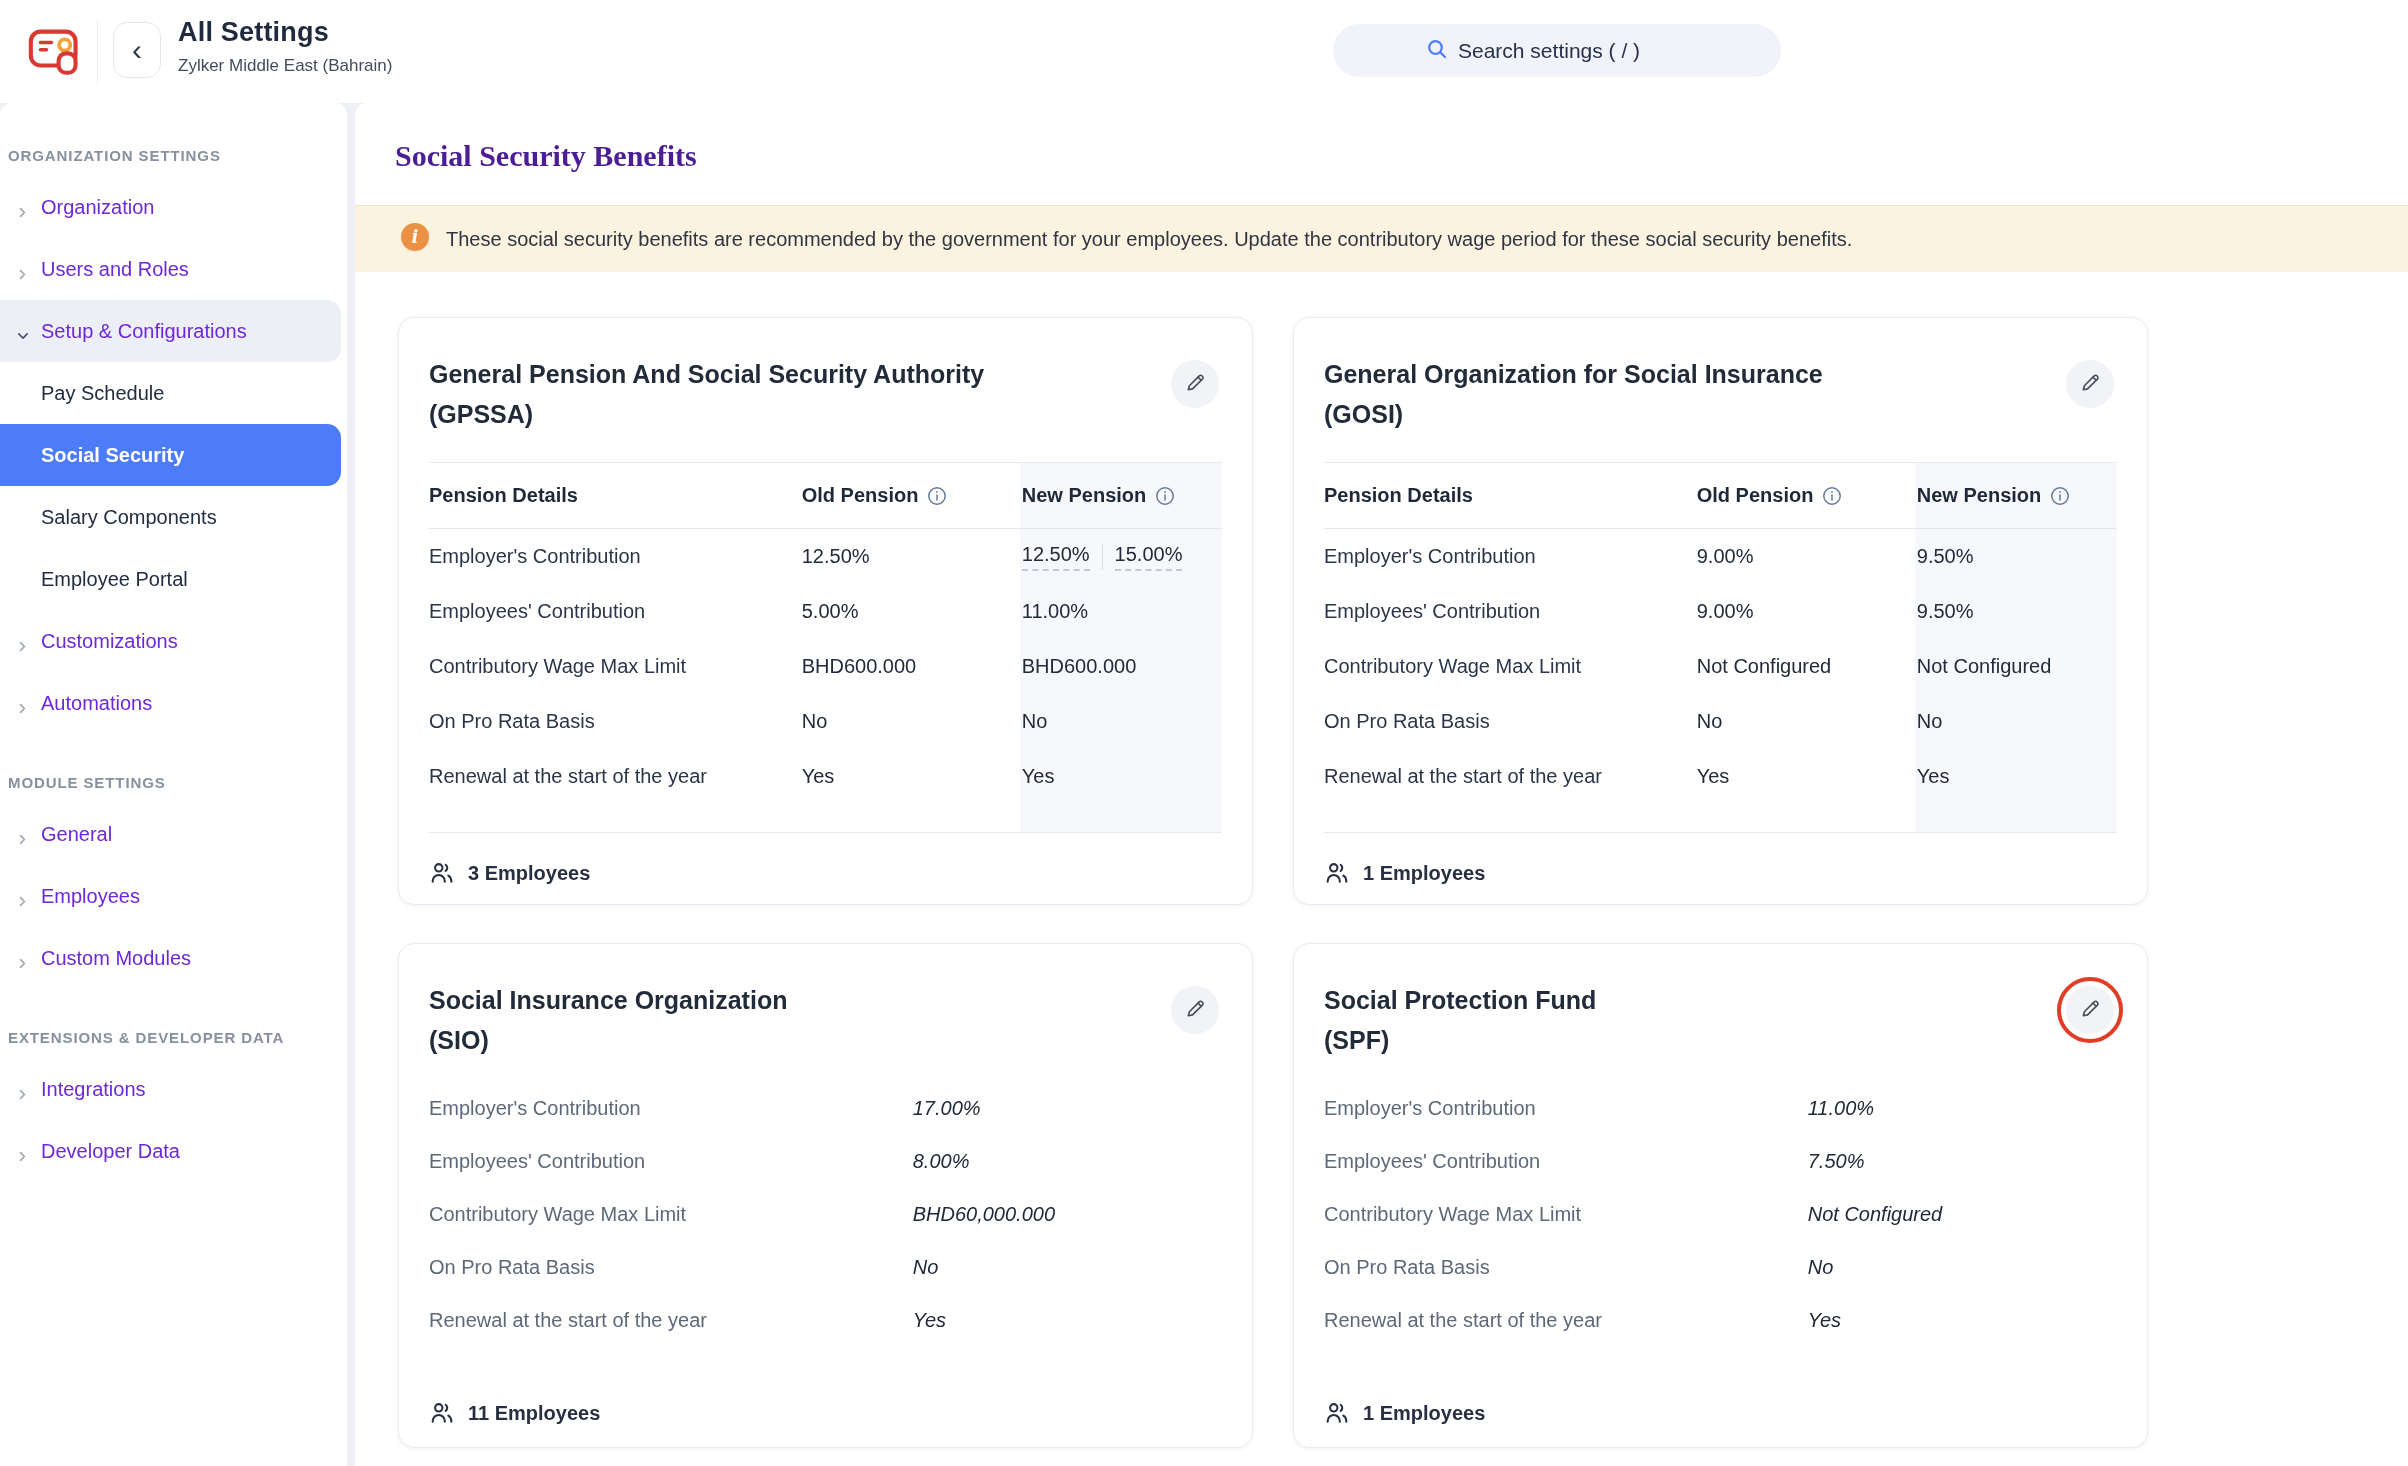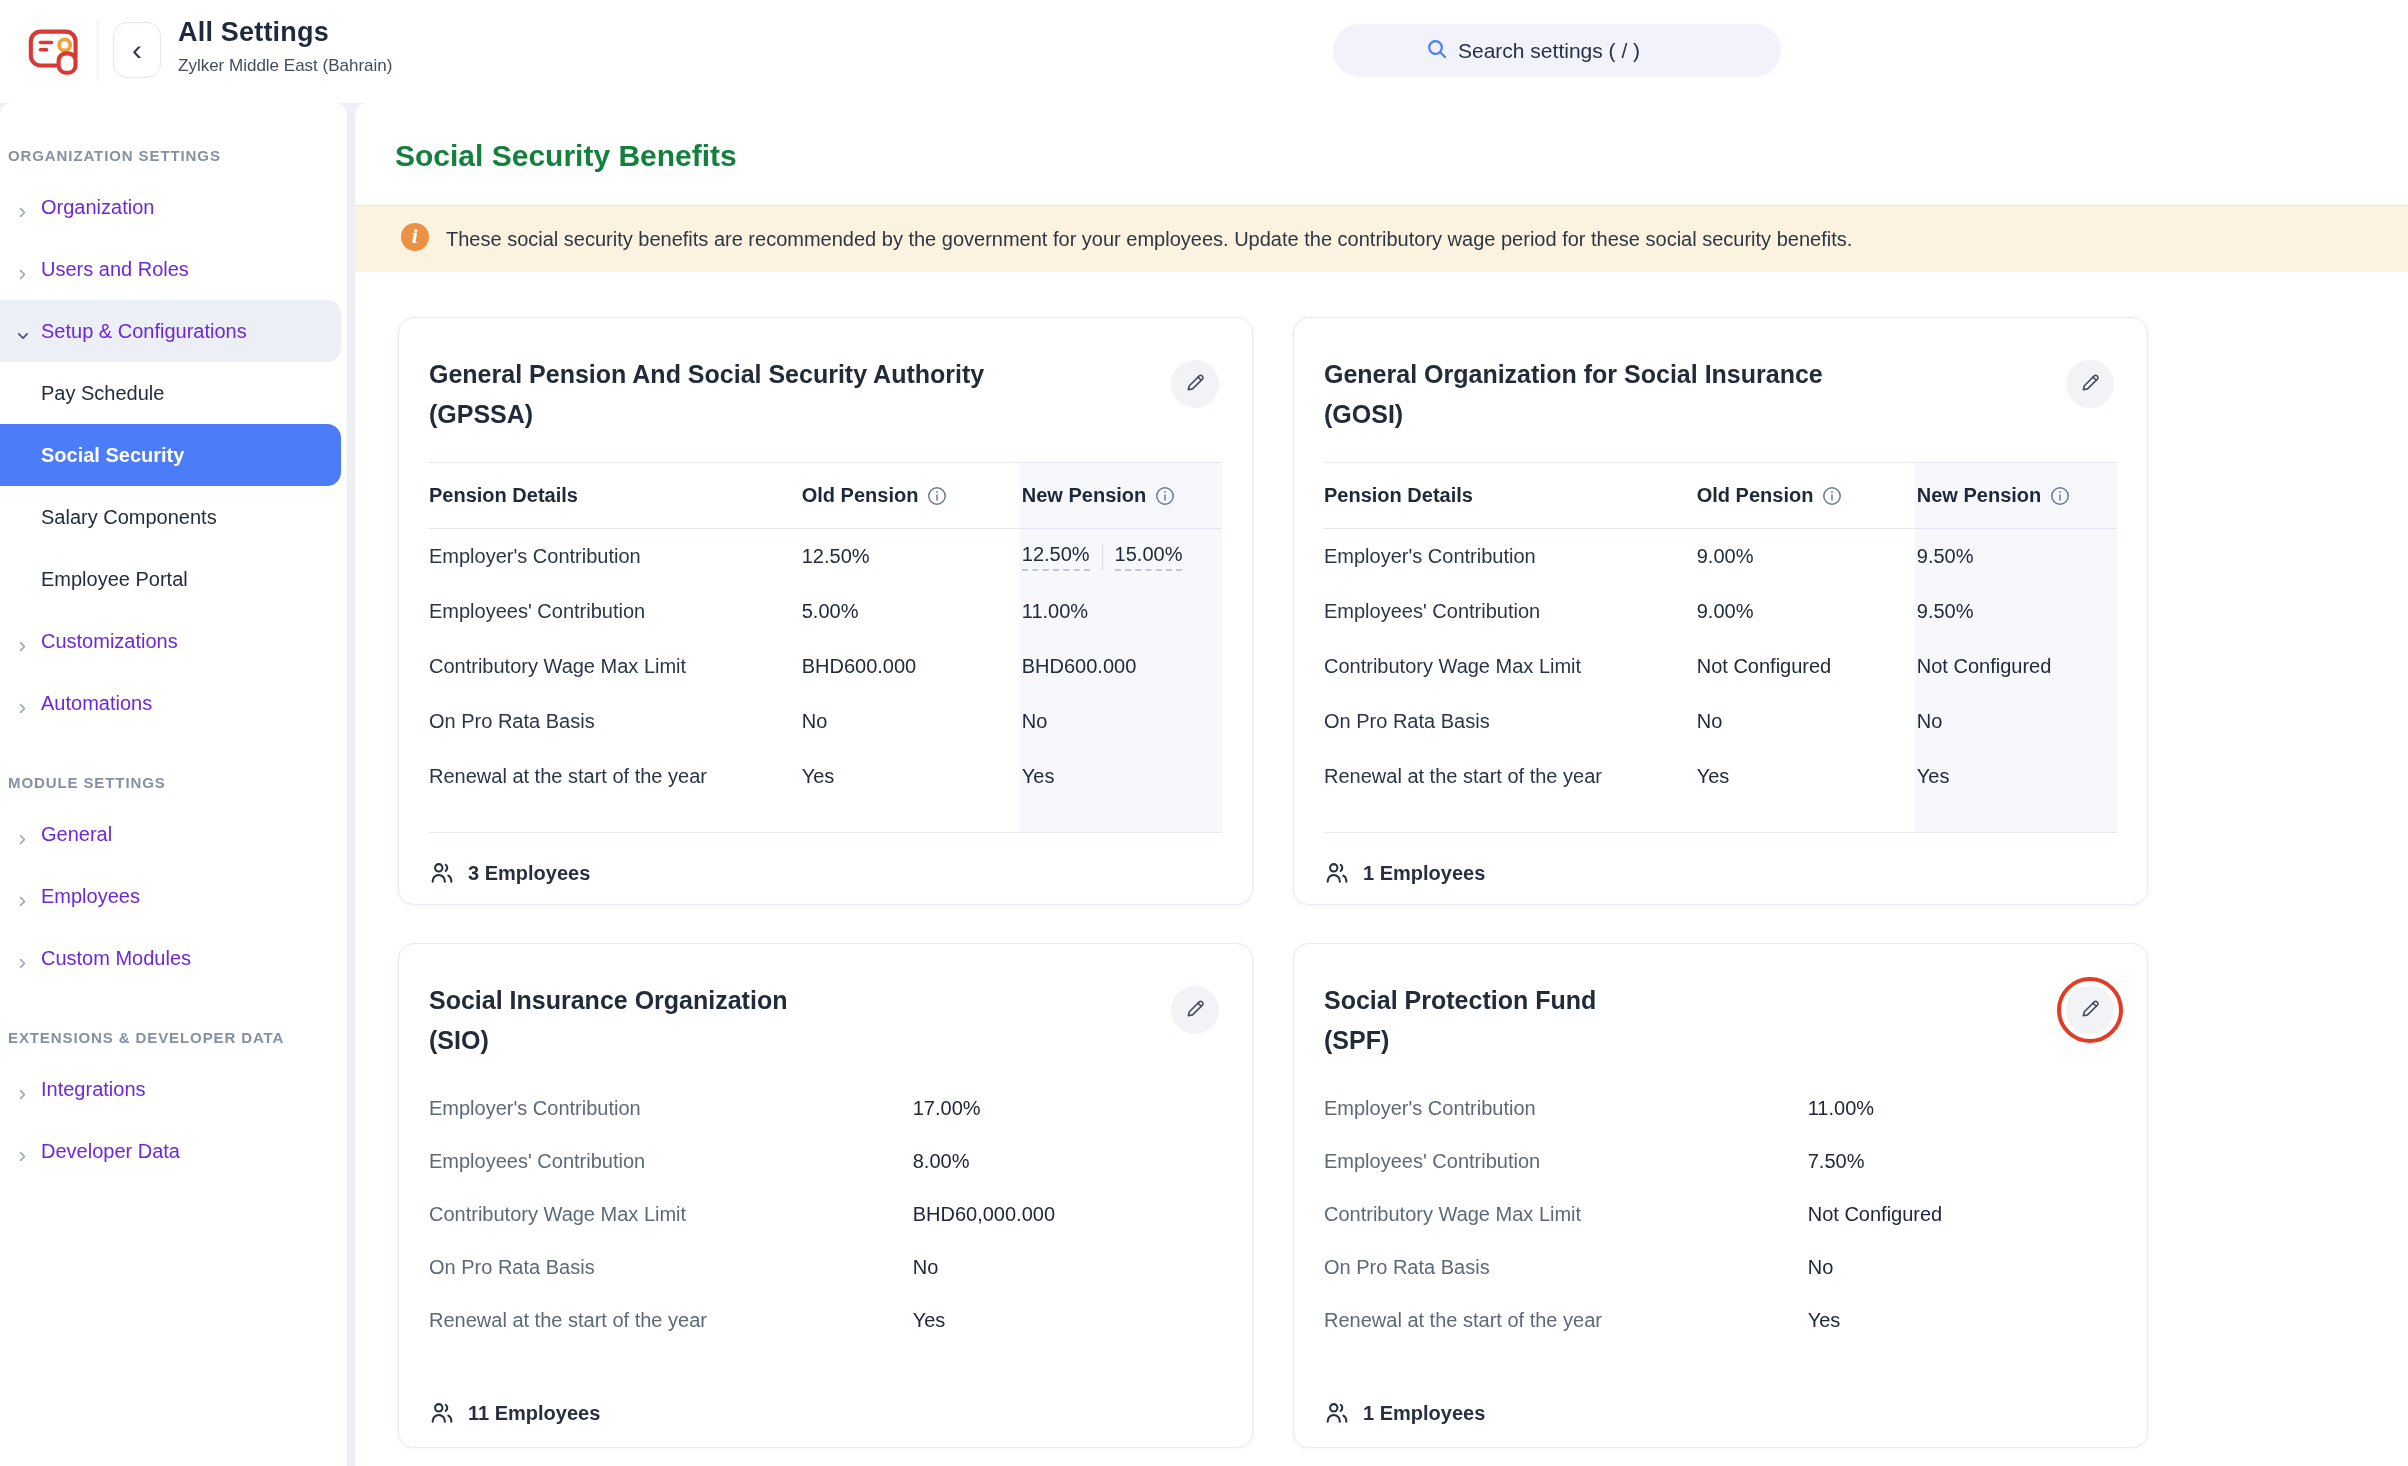--- a/index.html
+++ b/index.html
@@ -56,21 +56,21 @@
     font-size:20px; color:#222d42; cursor:pointer; width:341px;
   }
   .side-child.active {
     background:#4d7cf8; color:#fff; font-weight:700; border-radius:0 14px 14px 0;
   }
   
   .main {
     position:absolute; left:355px; top:103px; right:0; bottom:0;
     background:#fff; border-radius:12px 0 0 0; overflow:hidden;
   }
-  .page-title { padding:36px 40px 0 40px; font-size:30px; font-weight:600; color:#15803d; }
+  .page-title { padding:36px 40px 0 40px; font-size:30px; font-weight:600; color:#4c1d95;font-family:Liberation Serif, serif; }
   .banner {
     position:absolute; left:0; right:0; top:102px; height:67px;
     background:#fbf2e0; border-top:1px solid #f3e7cd;
     display:flex; align-items:center; padding-left:45px; gap:16px;
   }
   .banner-text { font-size:20px; color:#2f3642; }
   .cards {
     position:absolute; left:43px; top:214px;
     display:grid; grid-template-columns:855px 855px; column-gap:40px; row-gap:38px;
   }
@@ -106,21 +106,21 @@
   .vsep { width:1px; height:26px; background:#d9dce5; margin:0 12px; }
   .card-divider { border-top:1px solid #e7e9f0; margin:0 0; }
   .card-footer {
     height:80px; display:flex; align-items:center; gap:13px;
     font-size:20px; font-weight:600; color:#272f40;
   }
   
   .ltable { margin-top:22px; }
   .lrow { height:53px; display:flex; align-items:center; font-size:20px; }
   .lrow .llabel { width:61%; color:#5d6878; }
-  .lrow .lvalue { color:#202839; }
+  .lrow .lvalue { color:#202839;font-style:italic; }
   .card.short .card-footer { margin-top:26px; }
 </style>
 </head>
 <body>
 
 <header class="app-header">
   <span class="logo">
     <svg viewBox="0 0 48 48" width="58" height="58" fill="none">
       <rect x="4" y="8" width="37" height="28" rx="8" stroke="#d93833" stroke-width="3.4"></rect>
       <line x1="12" y1="17" x2="21" y2="17" stroke="#d93833" stroke-width="3" stroke-linecap="round"></line>

